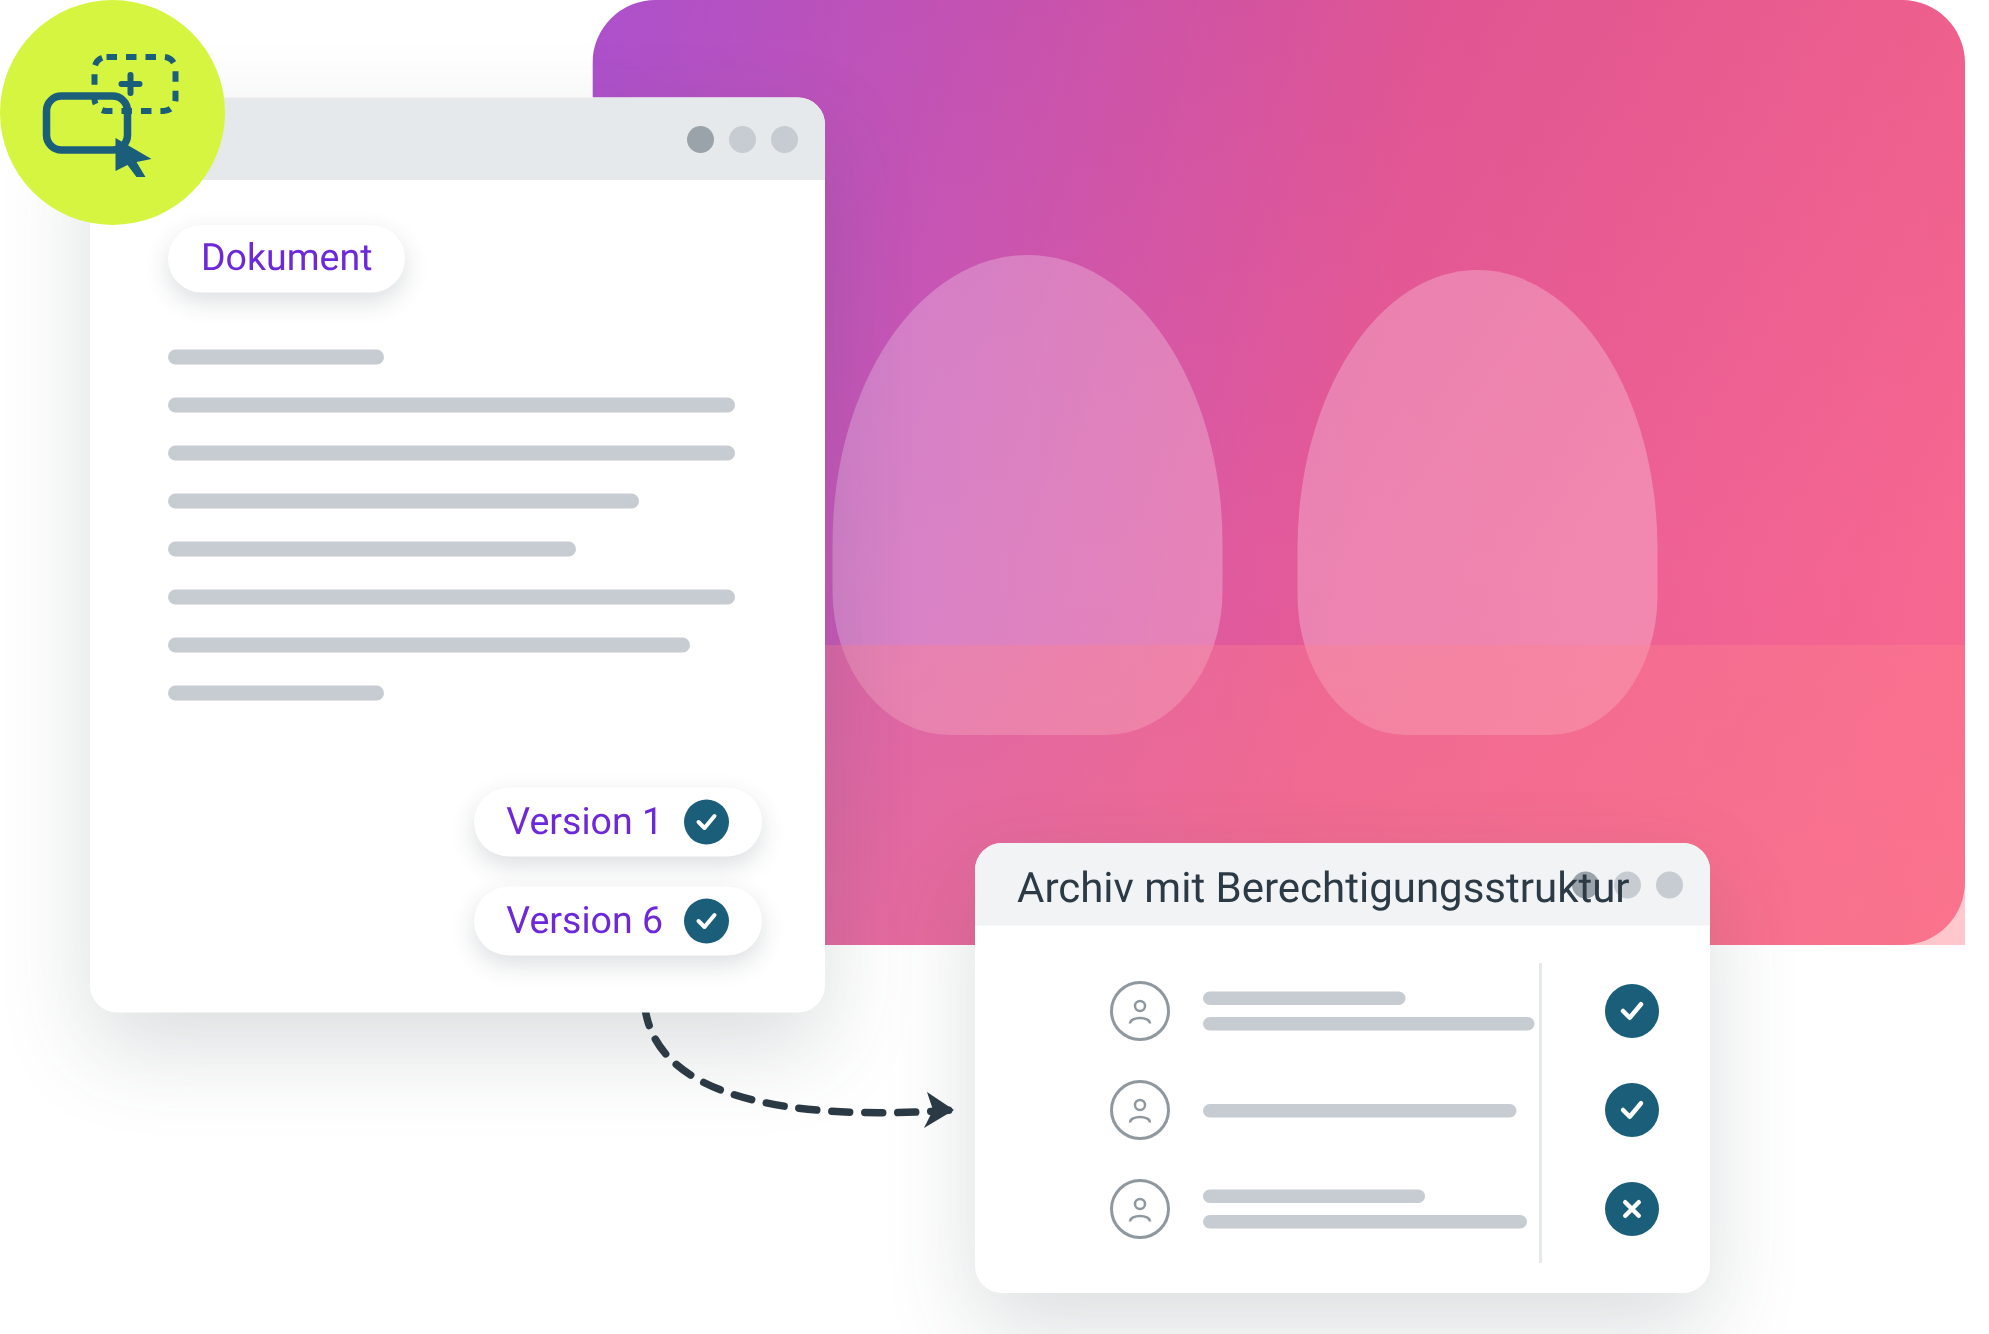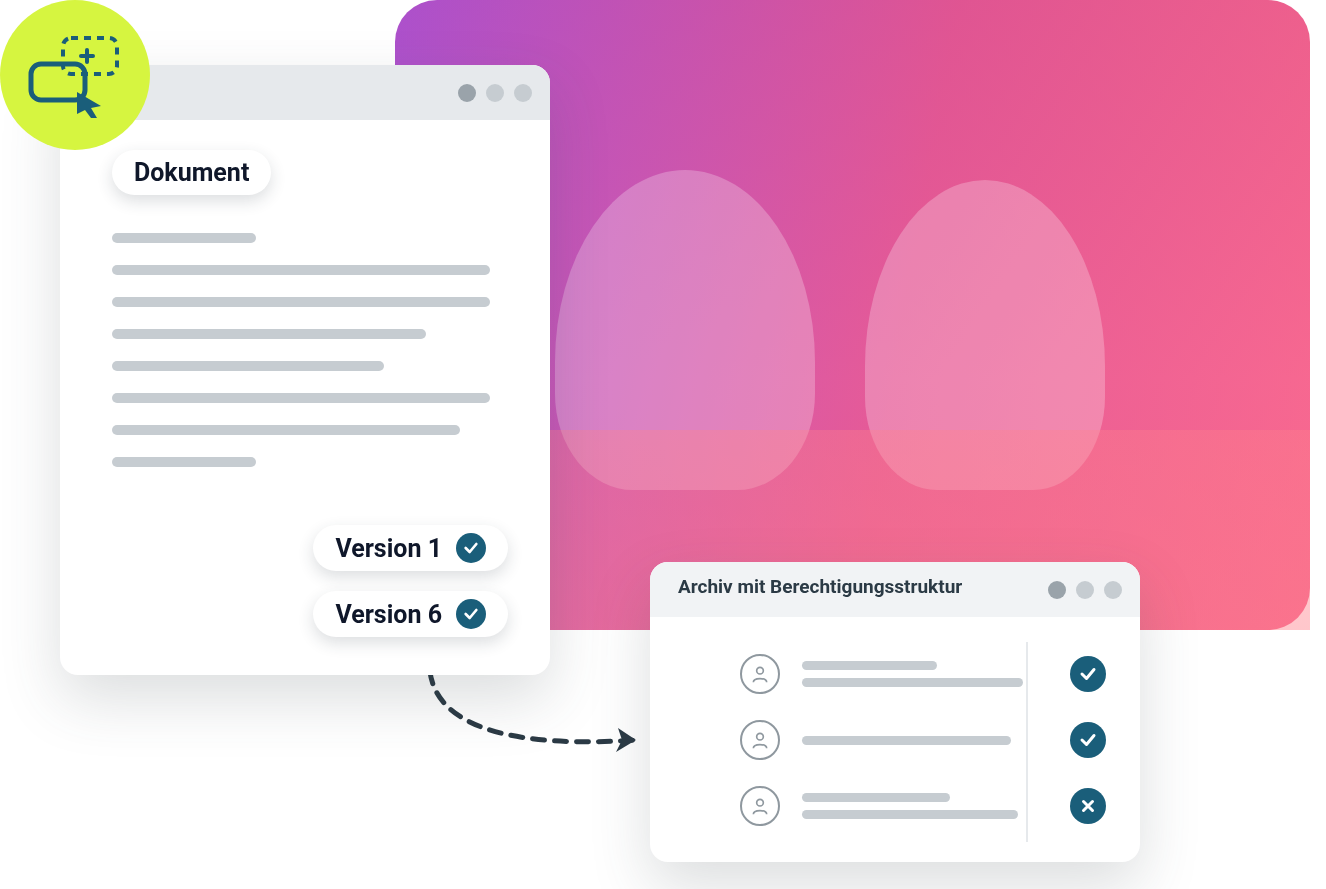--- a/index.html
+++ b/index.html
@@ -85,23 +85,23 @@
   .dot.dark { background: #9aa3aa; }
 
   .chip {
     display: inline-flex;
     align-items: center;
     gap: 14px;
     background: #ffffff;
     border-radius: 999px;
     padding: 8px 22px;
     font-size: 25px;
-    color: #0f172a;
+    color: #6d28d9;
     box-shadow: 0 6px 16px rgba(40,50,60,0.16);
-    font-weight: 700;
+    font-weight: 400;
     white-space: nowrap;
   }
   .chip .chip-check {
     width: 30px; height: 30px; border-radius: 50%;
     background: #1a5e7a;
     display: inline-flex; align-items: center; justify-content: center;
   }
   .chip .chip-check svg { width: 16px; height: 16px; }
 
   .doc-chip {
@@ -144,23 +144,23 @@
     height: 300px;
     background: #ffffff;
     border-radius: 18px;
     box-shadow: 0 24px 60px rgba(60,70,80,0.18);
     z-index: 3;
   }
   .archive-title {
     position: absolute;
     left: 28px;
     top: 13px;
-    font-size: 19px;
+    font-size: 28px;
     color: #2b3a45;
-    font-weight: 700;
+    font-weight: 400;
   }
 
   .perm-list {
     position: absolute;
     left: 90px;
     right: 34px;
     top: 92px;
     display: flex;
     flex-direction: column;
     gap: 26px;

